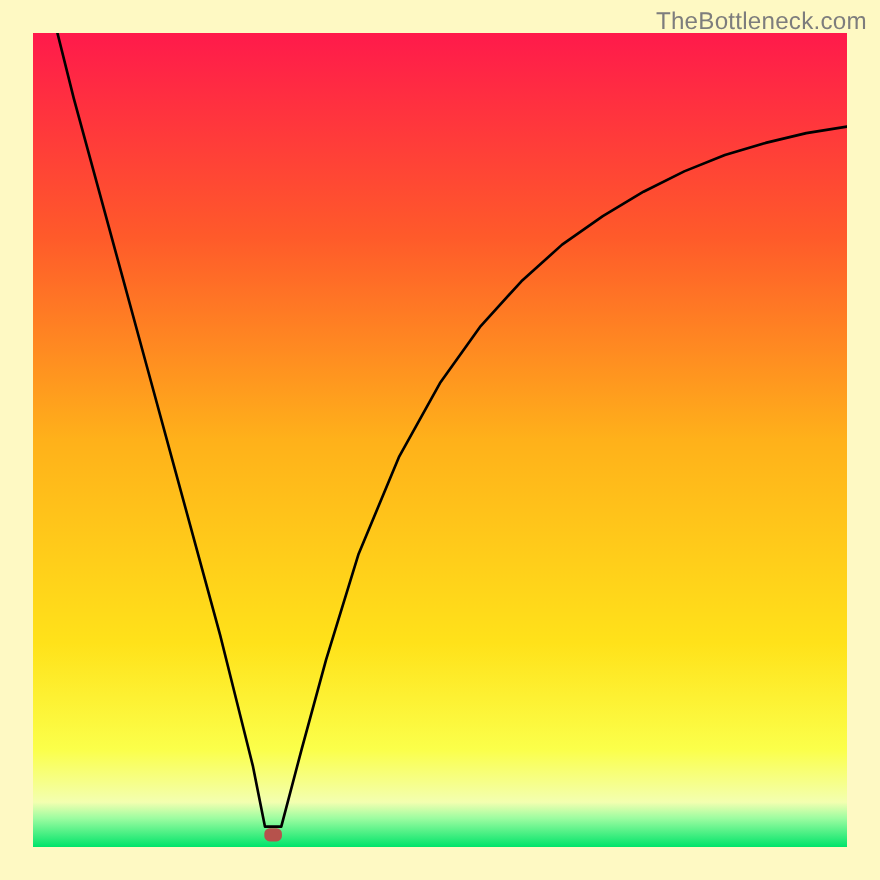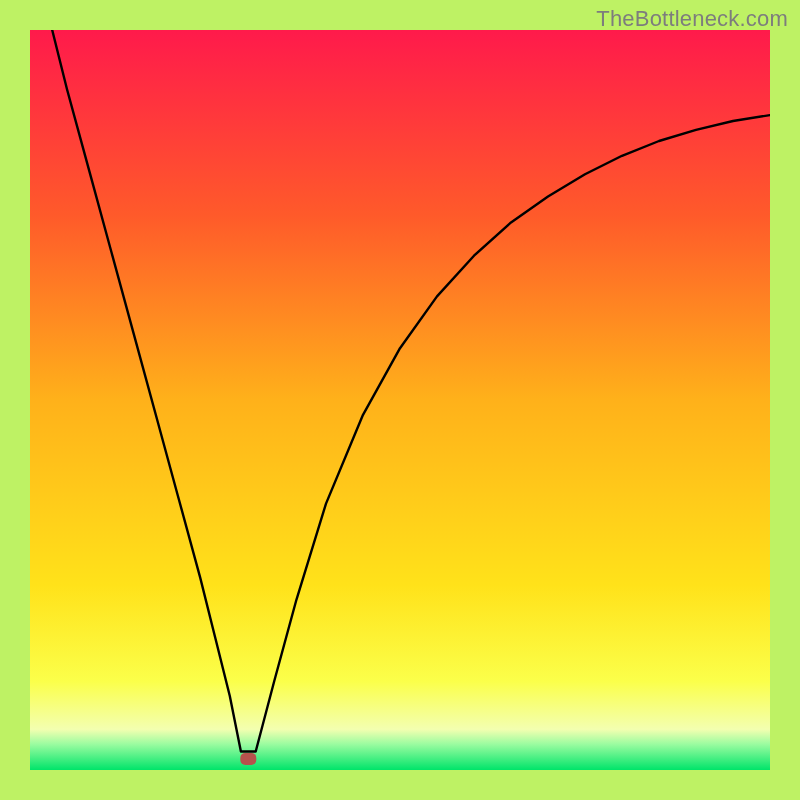--- a/index.html
+++ b/index.html
@@ -10,21 +10,21 @@
     background: #000;
     overflow: hidden;
     font-family: Arial, Helvetica, sans-serif;
   }
   .frame {
     position: absolute;
     left: 0;
     top: 0;
     width: 800px;
     height: 800px;
-    background: #bef264;
+    background: #fef9c3;
   }
   .plot-area {
     position: absolute;
     left: 30px;
     top: 30px;
     width: 740px;
     height: 740px;
     overflow: hidden;
   }
   .watermark {

